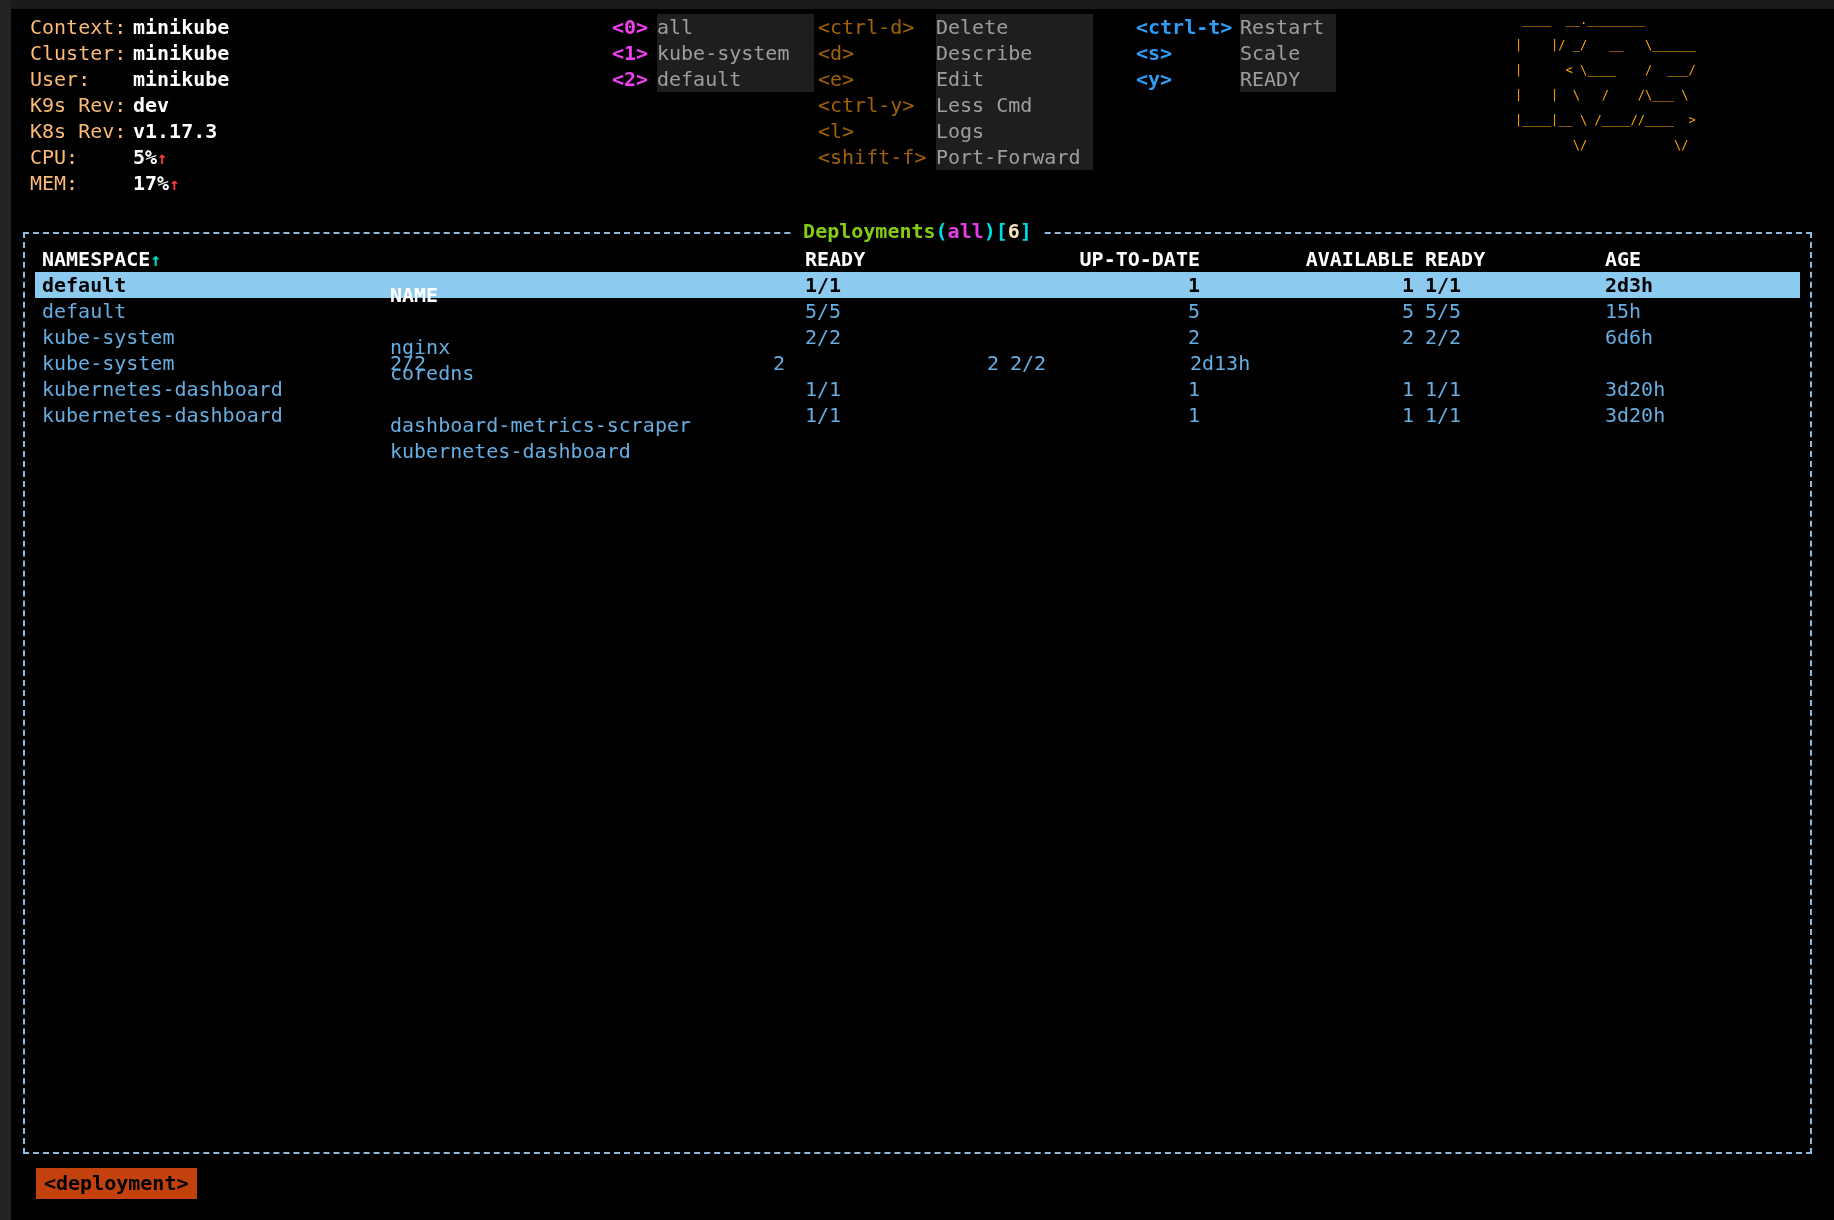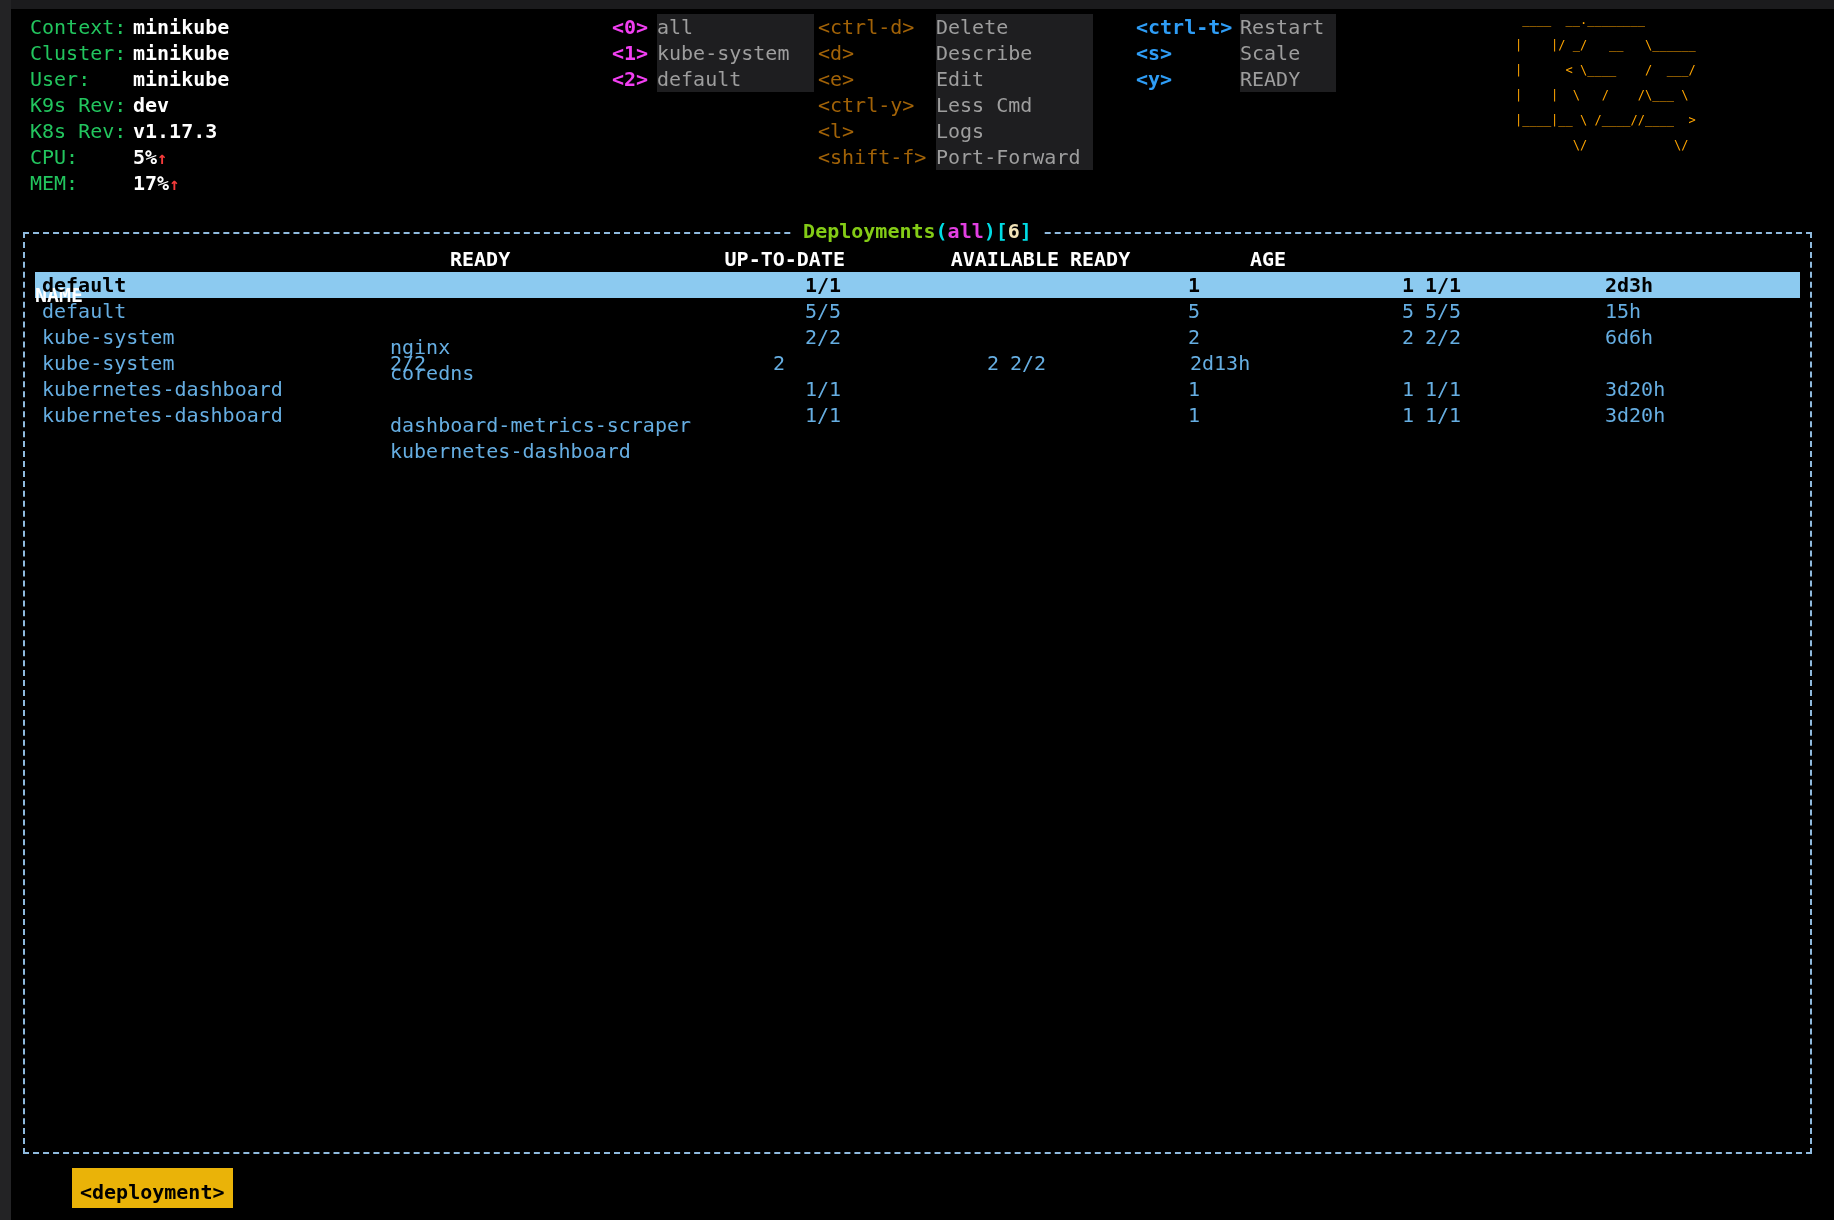--- a/index.html
+++ b/index.html
@@ -11,21 +11,21 @@
     font-size: 20px;
     color: #fff;
     overflow: hidden;
   }
   .chrome-top { position: absolute; left: 0; top: 0; width: 1834px; height: 9px; background: #1b1b1d; }
   .chrome-left { position: absolute; left: 0; top: 0; width: 11px; height: 1220px; background: #232325; }
 
   
   .info-block { position: absolute; left: 30px; top: 14px; line-height: 26px; white-space: nowrap; }
   .info-row { height: 26px; }
-  .info-label { display: inline-block; width: 103px; color: #22c55e; }
+  .info-label { display: inline-block; width: 103px; color: #fdba74; }
   .info-value { color: #fff; font-weight: bold; }
   .up-red { color: #f53b3b; font-weight: bold; font-size: 17px; }
 
   .menu { position: absolute; top: 14px; line-height: 26px; white-space: nowrap; }
   .menu-row { height: 26px; }
   .ns-menu { left: 612px; }
   .ns-key { display: inline-block; width: 45px; color: #f23ff2; font-weight: bold; }
   .a1-menu { left: 818px; }
   .a1-key { display: inline-block; width: 118px; color: #a16207; font-weight: normal; }
   .a2-menu { left: 1108px; }
@@ -62,22 +62,22 @@
   .c3 { width: 253px; }
   .c4 { width: 142px; text-align: right; }
   .c5 { width: 214px; text-align: right; }
   .c6 { width: 191px; padding-left: 11px; }
   .c7 { width: 195px; }
   .sort-arrow { color: #00dfc8; font-weight: bold; font-size: 18px; }
 
   
   .crumbs { position: absolute; left: 36px; top: 1168px; }
   .crumb-badge {
-    display: inline-block; background: #eab308; color: #000;
-    font-weight: bold; padding: 12px 8px 4px 8px; margin-left: 36px;
+    display: inline-block; background: #c2410c; color: #000;
+    font-weight: bold; padding: 3px 8px 4px 8px;
   }
 </style>
 </head>
 <body>
 
 <div class="chrome-top"></div>
 <div class="chrome-left"></div>
 
 <div class="info-block">
   <div class="info-row"><span class="info-label">Context:</span><span class="info-value">minikube</span></div>
@@ -119,20 +119,21 @@
   <div>        \/            \/</div>
 </div>
 
 <div class="frame">
   <div class="frame-title">
     <span class="t-res">Deployments</span><span class="t-punc">(</span><span class="t-filter">all</span><span class="t-punc">)</span><span class="t-punc">[</span><span class="t-count">6</span><span class="t-punc">]</span>
   </div>
 
   <div class="tbl">
     <div class="trow thead">
+      <span class="c1"><span>NAMESPACE</span><span class="sort-arrow">↑</span></span>
       <span class="c2">NAME</span>
       <span class="c3">READY</span>
       <span class="c4">UP-TO-DATE</span>
       <span class="c5">AVAILABLE</span>
       <span class="c6">READY</span>
       <span class="c7">AGE</span>
     </div>
 
     <div class="trow trow-data selected">
       <span class="c1">default</span>

